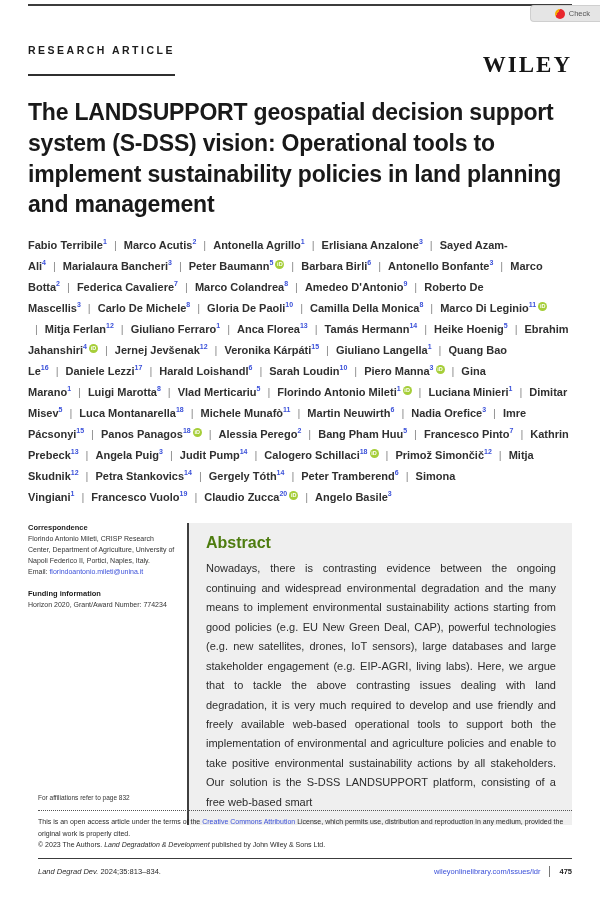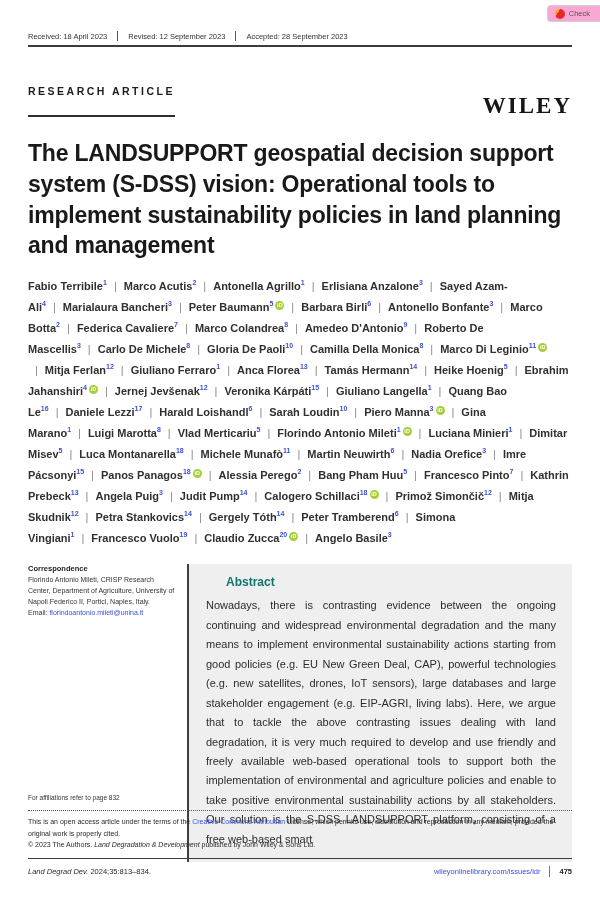--- a/index.html
+++ b/index.html
@@ -8,22 +8,22 @@
     position:relative; width:600px; height:900px; margin:0 auto;
     background:#ffffff; overflow:hidden;
     font-family:"Liberation Sans", sans-serif; color:#222;
   }
   .content { padding:0 28px; }
 
   
   .check-badge {
     position:absolute; top:5px; right:0; height:17px;
     display:flex; align-items:center; gap:4px;
-    background:#f9a8d4; border:1px solid #cfcfcf; border-right:none;
-    border-radius:4px 0 0 4px; padding:0 10px 0 7px;
+    background:#e5e5e5; border:1px solid #cfcfcf; border-right:none;
+    border-radius:4px 0 0 4px; padding:0 10px 0 24px;
     font-size:7.5px; color:#555; cursor:pointer;
   }
   .check-icon {
     width:10px; height:10px; border-radius:50%;
     background:linear-gradient(120deg,#f7a800 32%,#e8262d 32%);
     flex:0 0 auto;
   }
 
   
   .meta-row { display:flex; align-items:center; margin-top:31px; font-size:7.5px; color:#333; }
@@ -64,25 +64,25 @@
   .left-col { width:150px; flex:0 0 auto; font-size:7px; color:#333; }
   .left-col h4 { font-size:7.5px; color:#1c1c1c; margin-bottom:2px; }
   .left-col p { line-height:1.55; }
   .left-col .block { margin-bottom:11px; }
   .link { color:#3a50d9; text-decoration:none; cursor:pointer; }
 
   .abstract-box {
     flex:1; background:#efefef; border-left:2px solid #3f3f3f;
     padding:11px 16px 13px 17px;
   }
-  .abstract-box h3 { font-size:12px; color:#0f766e; margin-bottom:7px;margin-left:20px; }
+  .abstract-box h3 { font-size:16px; color:#4d7c0f; margin-bottom:7px; }
   .abstract-box p { font-size:11px; line-height:1.77; text-align:justify; color:#2c2c2c; }
 
   
-  .bottom { position:absolute; left:28px; right:28px; top:794px; }
+  .bottom { position:absolute; left:38px; right:28px; top:794px; }
   .affil-note { font-size:6.5px; color:#333; }
   .dotted-rule { border:none; border-top:1px dotted #555; margin-top:9px; }
   .license { margin-top:5px; font-size:7px; line-height:1.65; color:#2a2a2a; }
   .copyright { margin-top:2px; font-size:7px; color:#2a2a2a; }
   .copyright .jname { font-style:italic; }
   .solid-rule { border:none; border-top:1.5px solid #3c3c3c; margin-top:10px; }
   .footer-row { display:flex; justify-content:space-between; align-items:center; margin-top:7px; font-size:7.5px; color:#2a2a2a; }
   .footer-row .cite-j { font-style:italic; }
   .footer-right { display:flex; align-items:center; }
   .footer-divider { width:1px; height:11px; background:#777; margin:0 9px; }
@@ -93,46 +93,43 @@
 
 <div class="page">
 
   <div class="check-badge">
     <span class="check-icon"></span>
     <span>Check</span>
   </div>
 
   <div class="content">
 
-    <div class="meta-row">
-      <span>Received: 18 April 2023</span>
-      <span class="vbar"></span>
-      <span>Revised: 12 September 2023</span>
-      <span class="vbar"></span>
-      <span>Accepted: 28 September 2023</span>
-    </div>
     <hr class="meta-rule">
 
     <div class="type-row">
       <span class="article-type">RESEARCH ARTICLE</span>
       <span class="wiley">WILEY</span>
     </div>
 
     <h1 class="title">The LANDSUPPORT geospatial decision support system (S-DSS) vision: Operational tools to implement sustainability policies in land planning and management</h1>
 
     <div class="authors"><span><span>Fabio Terribile</span><sup>1</sup></span><span class="sep">|</span><span><span>Marco Acutis</span><sup>2</sup></span><span class="sep">|</span><span><span>Antonella Agrillo</span><sup>1</sup></span><span class="sep">|</span><span><span>Erlisiana Anzalone</span><sup>3</sup></span><span class="sep">|</span><span><span>Sayed Azam-Ali</span><sup>4</sup></span><span class="sep">|</span><span><span>Marialaura Bancheri</span><sup>3</sup></span><span class="sep">|</span><span><span>Peter Baumann</span><sup>5</sup><span class="orcid">iD</span></span><span class="sep">|</span><span><span>Barbara Birli</span><sup>6</sup></span><span class="sep">|</span><span><span>Antonello Bonfante</span><sup>3</sup></span><span class="sep">|</span><span><span>Marco Botta</span><sup>2</sup></span><span class="sep">|</span><span><span>Federica Cavaliere</span><sup>7</sup></span><span class="sep">|</span><span><span>Marco Colandrea</span><sup>8</sup></span><span class="sep">|</span><span><span>Amedeo D'Antonio</span><sup>9</sup></span><span class="sep">|</span><span><span>Roberto De Mascellis</span><sup>3</sup></span><span class="sep">|</span><span><span>Carlo De Michele</span><sup>8</sup></span><span class="sep">|</span><span><span>Gloria De Paoli</span><sup>10</sup></span><span class="sep">|</span><span><span>Camilla Della Monica</span><sup>8</sup></span><span class="sep">|</span><span><span>Marco Di Leginio</span><sup>11</sup><span class="orcid">iD</span></span><span class="sep">|</span><span><span>Mitja Ferlan</span><sup>12</sup></span><span class="sep">|</span><span><span>Giuliano Ferraro</span><sup>1</sup></span><span class="sep">|</span><span><span>Anca Florea</span><sup>13</sup></span><span class="sep">|</span><span><span>Tamás Hermann</span><sup>14</sup></span><span class="sep">|</span><span><span>Heike Hoenig</span><sup>5</sup></span><span class="sep">|</span><span><span>Ebrahim Jahanshiri</span><sup>4</sup><span class="orcid">iD</span></span><span class="sep">|</span><span><span>Jernej Jevšenak</span><sup>12</sup></span><span class="sep">|</span><span><span>Veronika Kárpáti</span><sup>15</sup></span><span class="sep">|</span><span><span>Giuliano Langella</span><sup>1</sup></span><span class="sep">|</span><span><span>Quang Bao Le</span><sup>16</sup></span><span class="sep">|</span><span><span>Daniele Lezzi</span><sup>17</sup></span><span class="sep">|</span><span><span>Harald Loishandl</span><sup>6</sup></span><span class="sep">|</span><span><span>Sarah Loudin</span><sup>10</sup></span><span class="sep">|</span><span><span>Piero Manna</span><sup>3</sup><span class="orcid">iD</span></span><span class="sep">|</span><span><span>Gina Marano</span><sup>1</sup></span><span class="sep">|</span><span><span>Luigi Marotta</span><sup>8</sup></span><span class="sep">|</span><span><span>Vlad Merticariu</span><sup>5</sup></span><span class="sep">|</span><span><span>Florindo Antonio Mileti</span><sup>1</sup><span class="orcid">iD</span></span><span class="sep">|</span><span><span>Luciana Minieri</span><sup>1</sup></span><span class="sep">|</span><span><span>Dimitar Misev</span><sup>5</sup></span><span class="sep">|</span><span><span>Luca Montanarella</span><sup>18</sup></span><span class="sep">|</span><span><span>Michele Munafò</span><sup>11</sup></span><span class="sep">|</span><span><span>Martin Neuwirth</span><sup>6</sup></span><span class="sep">|</span><span><span>Nadia Orefice</span><sup>3</sup></span><span class="sep">|</span><span><span>Imre Pácsonyi</span><sup>15</sup></span><span class="sep">|</span><span><span>Panos Panagos</span><sup>18</sup><span class="orcid">iD</span></span><span class="sep">|</span><span><span>Alessia Perego</span><sup>2</sup></span><span class="sep">|</span><span><span>Bang Pham Huu</span><sup>5</sup></span><span class="sep">|</span><span><span>Francesco Pinto</span><sup>7</sup></span><span class="sep">|</span><span><span>Kathrin Prebeck</span><sup>13</sup></span><span class="sep">|</span><span><span>Angela Puig</span><sup>3</sup></span><span class="sep">|</span><span><span>Judit Pump</span><sup>14</sup></span><span class="sep">|</span><span><span>Calogero Schillaci</span><sup>18</sup><span class="orcid">iD</span></span><span class="sep">|</span><span><span>Primož Simončič</span><sup>12</sup></span><span class="sep">|</span><span><span>Mitja Skudnik</span><sup>12</sup></span><span class="sep">|</span><span><span>Petra Stankovics</span><sup>14</sup></span><span class="sep">|</span><span><span>Gergely Tóth</span><sup>14</sup></span><span class="sep">|</span><span><span>Peter Tramberend</span><sup>6</sup></span><span class="sep">|</span><span><span>Simona Vingiani</span><sup>1</sup></span><span class="sep">|</span><span><span>Francesco Vuolo</span><sup>19</sup></span><span class="sep">|</span><span><span>Claudio Zucca</span><sup>20</sup><span class="orcid">iD</span></span><span class="sep">|</span><span><span>Angelo Basile</span><sup>3</sup></span></div>
 
     <div class="two-col">
       <div class="left-col">
         <div class="block">
           <h4>Correspondence</h4>
           <p>Florindo Antonio Mileti, CRISP Research Center, Department of Agriculture, University of Napoli Federico II, Portici, Naples, Italy.</p>
           <p>
             <span>Email: </span><span class="link">florindoantonio.mileti@unina.it</span>
           </p>
+        </div>
+        <div class="block">
+          <h4>Funding information</h4>
+          <p>Horizon 2020, Grant/Award Number: 774234</p>
         </div>
       </div>
 
       <div class="abstract-box">
         <h3>Abstract</h3>
         <p>Nowadays, there is contrasting evidence between the ongoing continuing and widespread environmental degradation and the many means to implement environmental sustainability actions starting from good policies (e.g. EU New Green Deal, CAP), powerful technologies (e.g. new satellites, drones, IoT sensors), large databases and large stakeholder engagement (e.g. EIP-AGRI, living labs). Here, we argue that to tackle the above contrasting issues dealing with land degradation, it is very much required to develop and use friendly and freely available web-based operational tools to support both the implementation of environmental and agriculture policies and enable to take positive environmental sustainability actions by all stakeholders. Our solution is the S-DSS LANDSUPPORT platform, consisting of a free web-based smart</p>
       </div>
     </div>
 
   </div>

